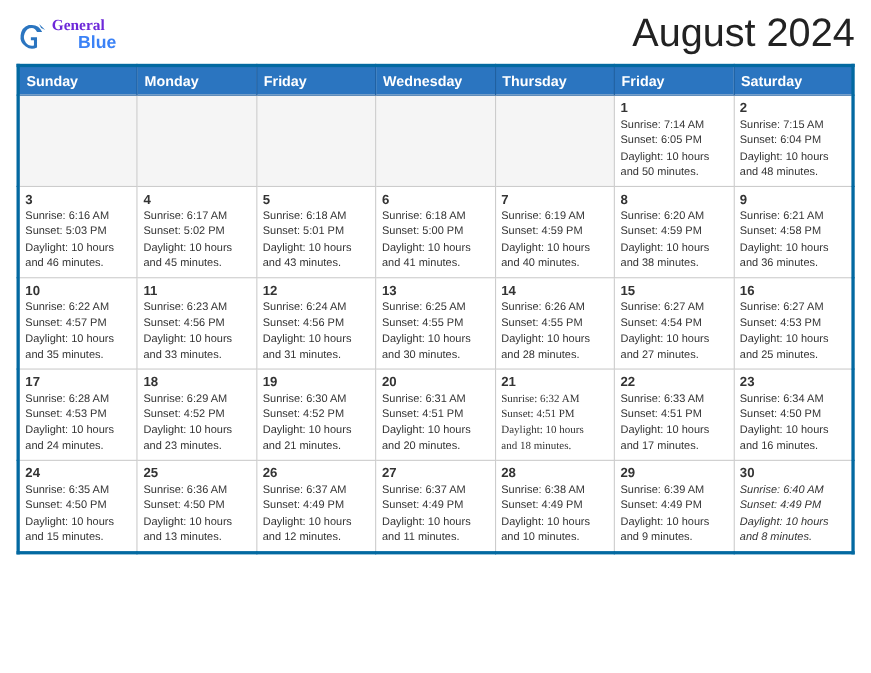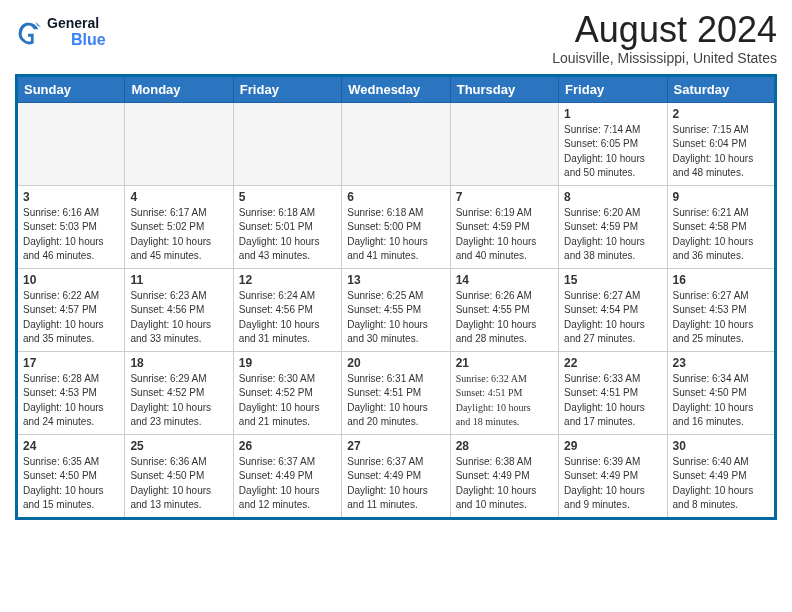--- a/index.html
+++ b/index.html
@@ -23,21 +23,22 @@
       margin-top: 6px;
     }
     .logo-text {
       display: flex;
       flex-direction: column;
       line-height: 1.1;
     }
     .logo-general {
       font-size: 14px;
       font-weight: bold;
-      color: #0f172a;
+      color: #6d28d9;
+      font-family: Liberation Serif, serif;
     }
     .logo-blue {
       font-size: 16px;
       font-weight: bold;
       color: #3b82f6;
       margin-left: 24px;
     }
     .logo-icon {
       width: 28px;
       height: 28px;
@@ -107,21 +108,20 @@
       <path d="M15 5 Q22 5 25 12 L20 12 Q18 8 15 8 Q10 8 8 13 Q6 18 9 22 Q12 26 17 25 L17 20 L14 20 L14 17 L20 17 L20 27 Q14 30 9 26 Q3 22 4 15 Q5 7 12 5 Z" fill="#2b75c0"></path>
       <path d="M22 4 L28 10 L24 8 Z" fill="#2b75c0"></path>
     </svg>
     <div class="logo-text">
       <span class="logo-general">General</span>
       <span class="logo-blue">Blue</span>
     </div>
   </div>
   <div class="title-block">
     <div class="month-title">August 2024</div>
-    <div class="location">Louisville, Mississippi, United States</div>
   </div>
 </div>
 
 <table class="calendar">
   <thead>
     <tr>
     <th>Sunday</th>
         <th>Monday</th>
         <th>Friday</th>
         <th>Wednesday</th>
@@ -343,20 +343,20 @@
         </td>
         <td>
           <span class="day-num">29</span>
           <div class="day-info" style="white-space: pre-line;">Sunrise: 6:39 AM
 Sunset: 4:49 PM
 Daylight: 10 hours
 and 9 minutes.</div>
         </td>
         <td>
           <span class="day-num">30</span>
-          <div class="day-info" style="white-space: pre-line;">Sunrise: 6:40 AM
+          <div class="day-info" style="white-space: pre-line; font-style: italic;">Sunrise: 6:40 AM
 Sunset: 4:49 PM
 Daylight: 10 hours
 and 8 minutes.</div>
         </td>
       </tr>
     </tbody>
 </table>
 
 </body></html>

